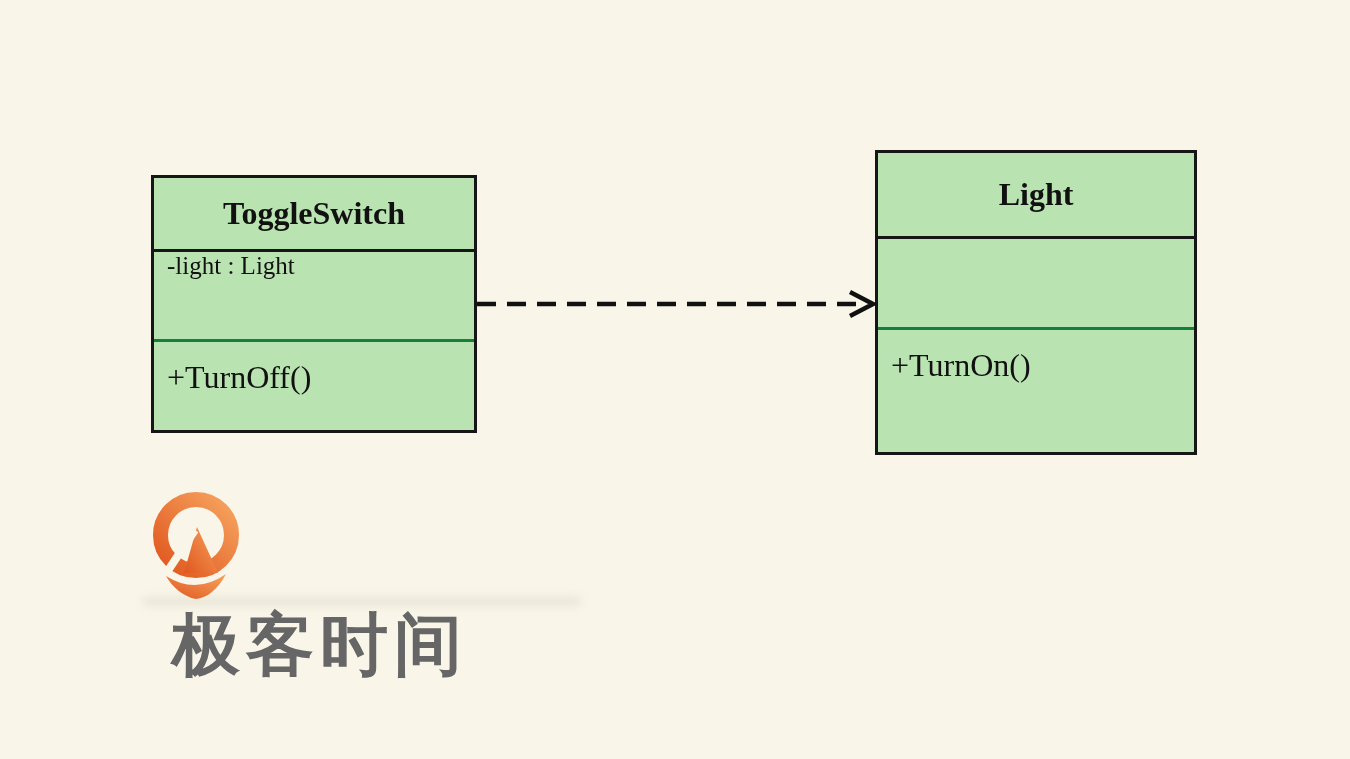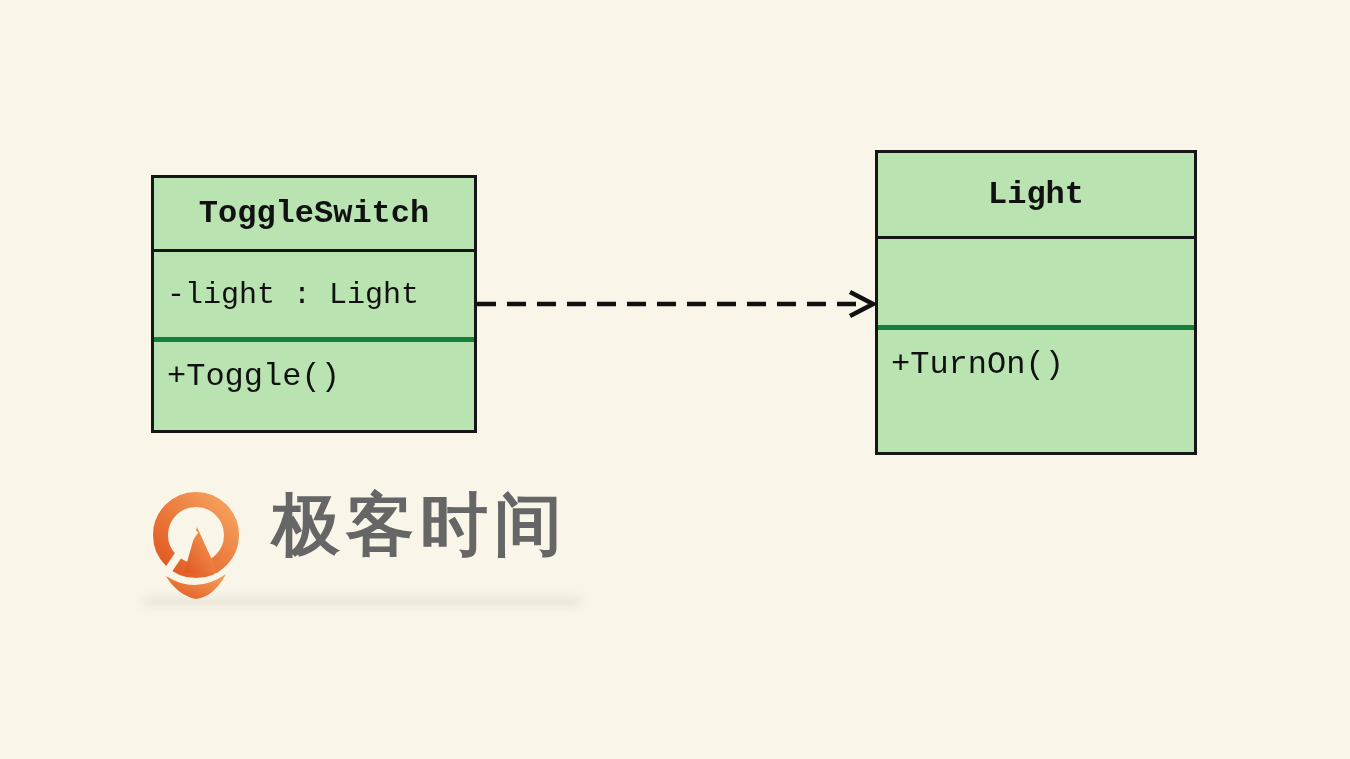--- a/index.html
+++ b/index.html
@@ -2,44 +2,43 @@
 <html><head>
 <meta charset="utf-8">
 <style>
   * { margin: 0; padding: 0; box-sizing: border-box; }
   html, body { background: #f9f6e9; }
   .canvas {
     position: relative;
     width: 1350px;
     height: 759px;
     background: #f9f6e9;
-    font-family: Liberation Mono, monospace;
+    font-family: Liberation Serif, serif;
     color: #111;
     overflow: hidden;
   }
   .class-box {
     position: absolute;
     background: #bae3b2;
     border: 3px solid #161616;
   }
   .class-box .class-title {
     display: flex;
     align-items: center;
     justify-content: center;
     font-weight: bold;
     font-size: 32px;
     border-bottom: 3px solid #161616;
   }
   .class-box .attrs-section {
     display: flex;
     flex-direction: column;
-    justify-content: center;
     padding-left: 13px;
-    font-size: 30px;
-    border-bottom: 5px solid #15803d;
+    font-size: 25px;
+    border-bottom: 3px solid #15803d;
   }
   .class-box .methods-section {
     padding: 13px 0 0 13px;
     font-size: 32px;
     line-height: 1.38;
   }
   #class-toggleswitch { left: 151px; top: 175px; width: 326px; height: 258px; }
   #class-toggleswitch .class-title   { height: 74px; }
   #class-toggleswitch .attrs-section { height: 90px; }
   #class-light { left: 875px; top: 150px; width: 322px; height: 305px; }
@@ -51,20 +50,21 @@
     top: 282px;
     width: 400px;
     height: 44px;
   }
   .logo {
     position: absolute;
     left: 146px;
     top: 487px;
     display: flex;
     align-items: flex-start;
+    flex-direction: column;
   }
   .logo-mark { width: 100px; height: 115px; }
   .logo-text {
     margin-left: 26px;
     margin-top: 9px;
     font-size: 68px;
     font-weight: 600;
     letter-spacing: 6px;
     color: #666666;
     line-height: 1;
@@ -85,21 +85,21 @@
 <body>
 
 <div class="canvas">
 
   <div class="class-box" id="class-toggleswitch">
     <div class="class-title">ToggleSwitch</div>
     <div class="attrs-section">
       <div>-light : Light</div>
     </div>
     <div class="methods-section">
-      <div>+Toggle()</div>
+      <div>+TurnOff()</div>
     </div>
   </div>
 
   <div class="class-box" id="class-light">
     <div class="class-title">Light</div>
     <div class="attrs-section"></div>
     <div class="methods-section">
       <div>+TurnOn()</div>
     </div>
   </div>

